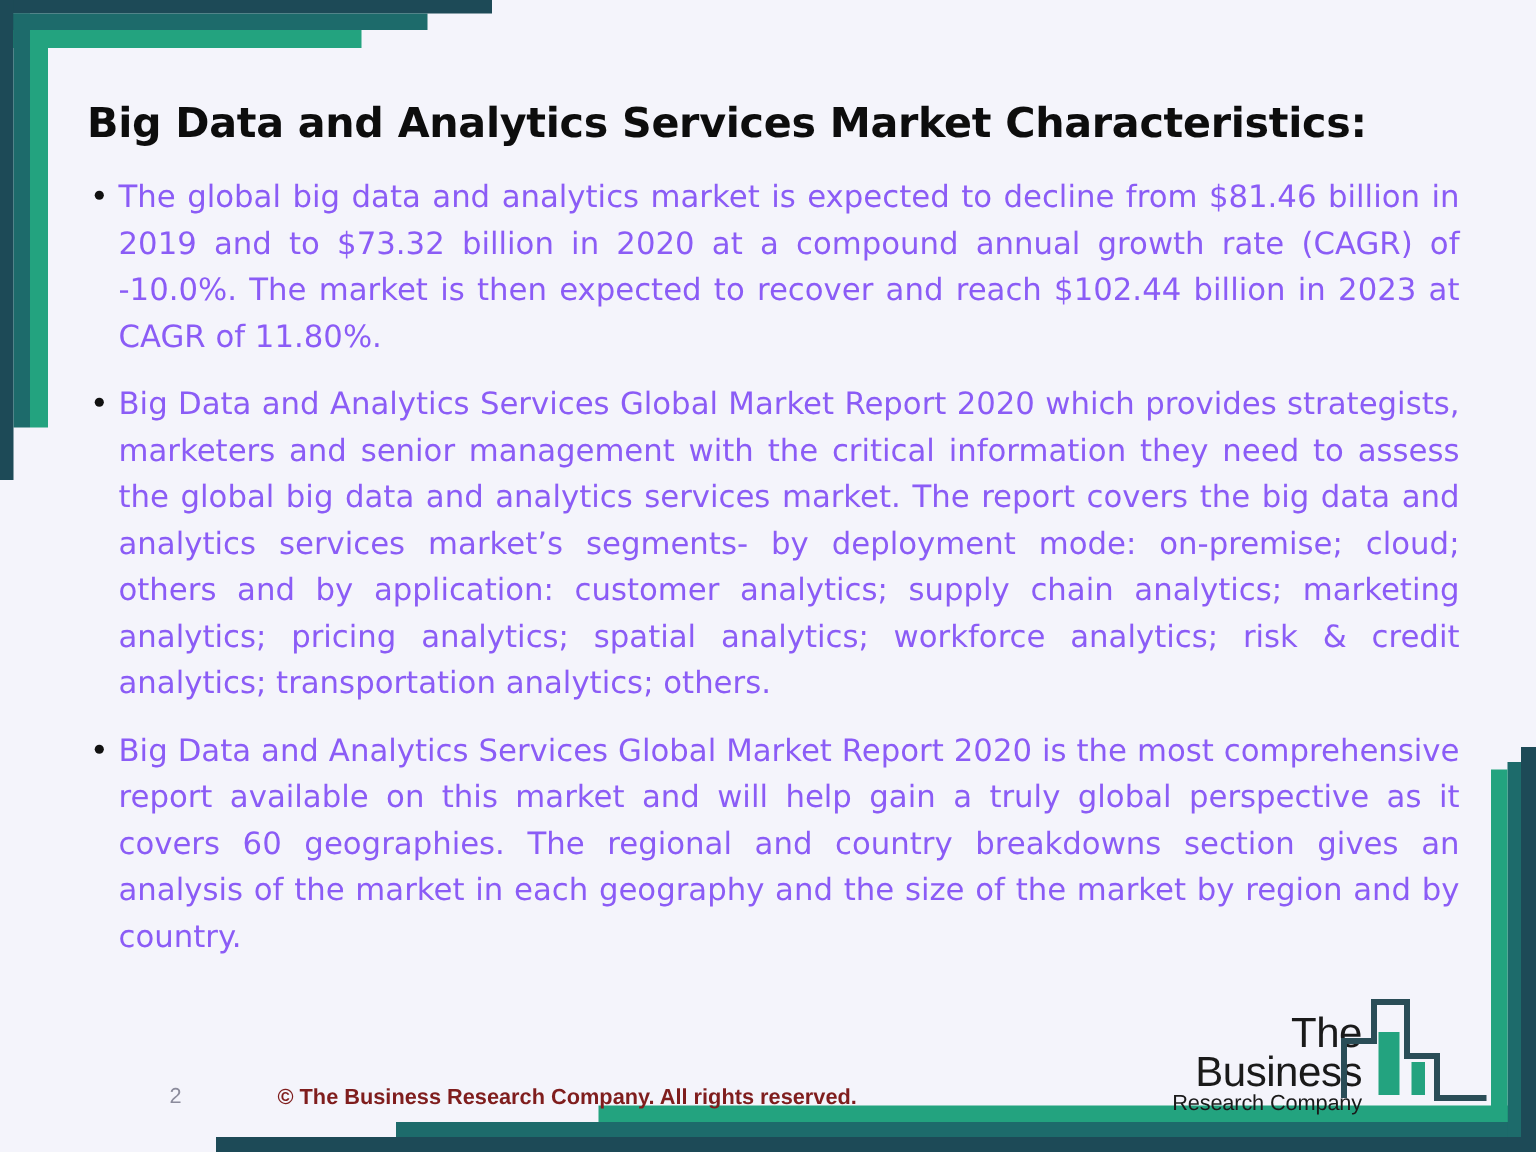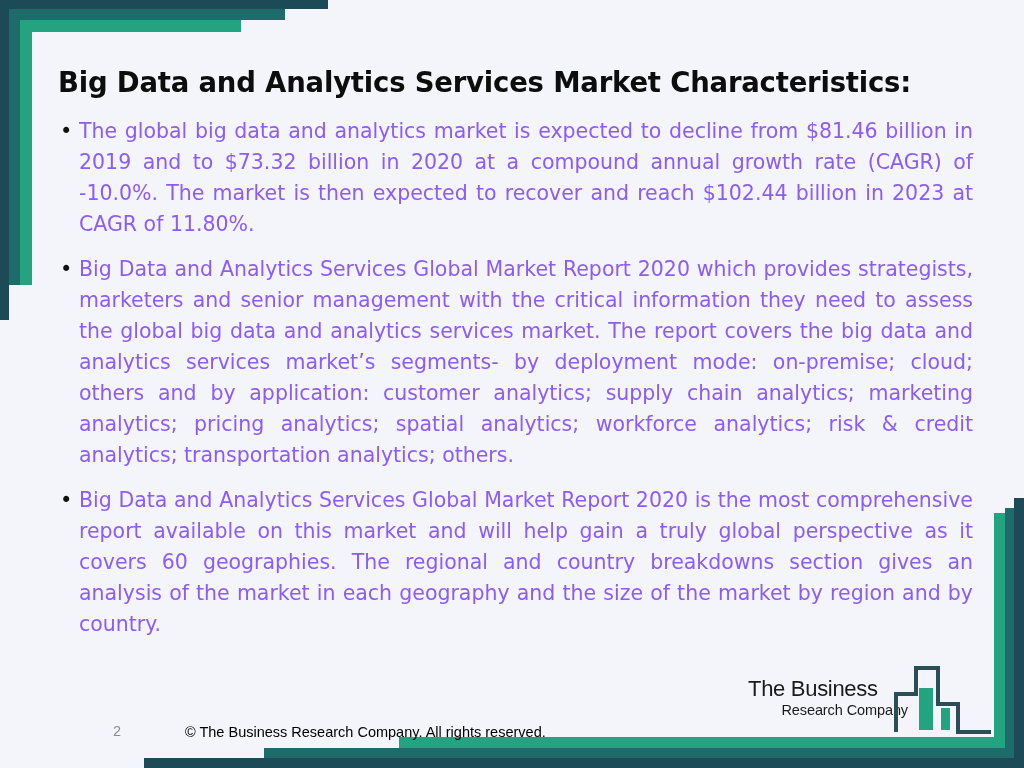--- a/index.html
+++ b/index.html
@@ -70,30 +70,31 @@
     letter-spacing:0.1px;
   }
 
   .footer-page{
     position:absolute;left:113px;top:723px;
     font-size:14.5px;color:#8b8b9c;
     font-family:"Liberation Sans", sans-serif;
   }
   .footer-copy{
     position:absolute;left:185px;top:724px;
-    font-size:14.5px;color:#000000;
+    font-size:14.5px;color:#7f1d1d;
     font-family:"Liberation Sans", sans-serif;
+    font-weight:bold;
   }
 
   
   .logo{position:absolute;left:748px;top:672px;width:248px;height:68px;}
   .logo-text{position:absolute;left:0;top:4px;width:160px;text-align:left;}
   .logo-l1{
     font-family:"Liberation Sans", sans-serif;
-    font-size:22px;color:#1a1a1a;line-height:26px;letter-spacing:-0.3px;
+    font-size:28px;color:#1a1a1a;line-height:26px;letter-spacing:-0.3px;text-align:right;
   }
   .logo-l2{
     font-family:"Liberation Sans", sans-serif;
     font-size:14.5px;color:#1a1a1a;line-height:17px;letter-spacing:-0.1px;
     text-align:right;width:160px;
   }
   .logo-chart{position:absolute;left:146px;top:-12px;}
 </style>
 </head>
 <body>

